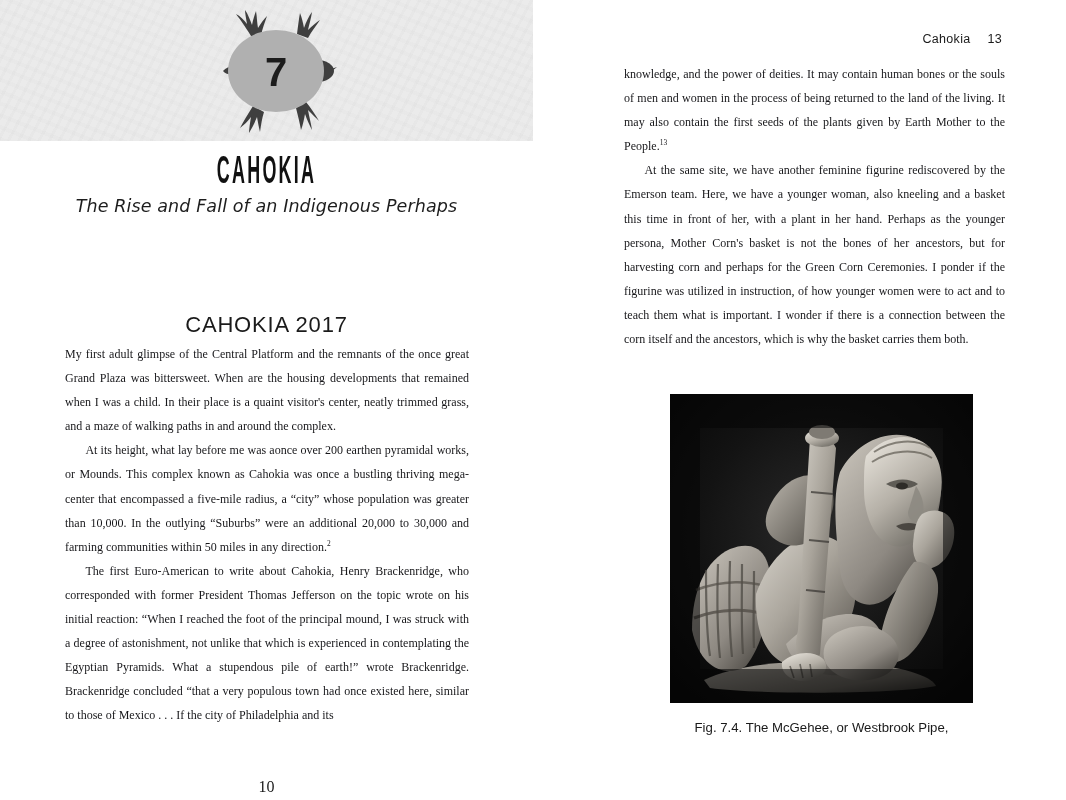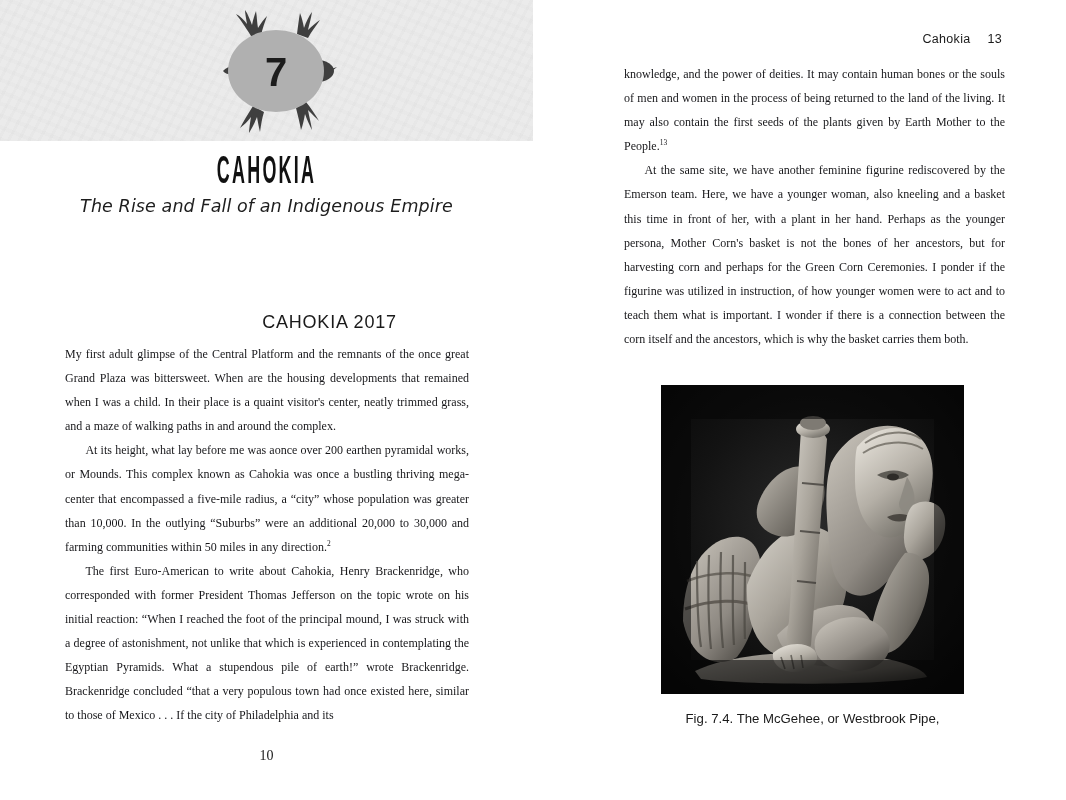--- a/index.html
+++ b/index.html
@@ -92,29 +92,28 @@
     text-align: center;
     font-family: "DejaVu Sans", sans-serif;
     font-style: italic;
     font-size: 17.5px;
     color: #1d1d1d;
     letter-spacing: 0.1px;
   }
 
   .section-heading {
     position: absolute;
-    left: 17px;
+    left: 0;
     top: 312px;
     width: 533px;
     text-align: center;
     font-family: "Liberation Sans", sans-serif;
-    font-size: 18px;
+    font-size: 22px;
     letter-spacing: 0.8px;
     color: #1a1a1a;
-    padding-left: 46px;
   }
 
   .col-left {
     position: absolute;
     left: 65px;
     top: 342px;
     width: 404px;
   }
 
   
@@ -184,25 +183,25 @@
 
   sup {
     font-size: 0.62em;
     vertical-align: super;
     line-height: 0;
   }
 
   .folio {
     position: absolute;
     left: 0;
-    top: 748px;
+    top: 778px;
     width: 533px;
     text-align: center;
     font-family: "Liberation Serif", serif;
-    font-size: 14px;
+    font-size: 16px;
     color: #1a1a1a;
   }
 </style>
 </head>
 <body>
 
 <div class="spread">
 
   <div class="page-left">
 
@@ -232,21 +231,21 @@
                    C99 106, 103 110, 106 113 C102 106, 97 99, 93 94 Z" fill="#3f3f3f"></path>
 
           <ellipse cx="63" cy="63" rx="48" ry="41" fill="#b0b0b0"></ellipse>
           <text class="turtle-number" x="63" y="78" text-anchor="middle">7</text>
         </svg>
       </div>
     </div>
 
     <div class="chapter-title">CAHOKIA</div>
 
-    <div class="chapter-subtitle">The Rise and Fall of an Indigenous Empire</div>
+    <div class="chapter-subtitle">The Rise and Fall of an Indigenous Perhaps</div>
 
     <div class="section-heading">CAHOKIA 2017</div>
 
     <div class="col-left">
       <p class="body">
         <span>My first adult glimpse of the Central Platform and the remnants of the once great Grand Plaza was bittersweet. When are the housing developments that remained when I was a child. In their place is a quaint visitor's center, neatly trimmed grass, and a maze of walking paths in and around the complex.</span><sup></sup>
       </p>
       <p class="body">
         <span>At its height, what lay before me was aonce over 200 earthen pyramidal works, or Mounds. This complex known as Cahokia was once a bustling thriving mega-center that encompassed a five-mile radius, a “city” whose population was greater than 10,000. In the outlying “Suburbs” were an additional 20,000 to 30,000 and farming communities within 50 miles in any direction.</span><sup>2</sup>
       </p>
@@ -266,21 +265,21 @@
 
     <div class="col-right">
       <p class="body">
         <span>knowledge, and the power of deities. It may contain human bones or the souls of men and women in the process of being returned to the land of the living. It may also contain the first seeds of the plants given by Earth Mother to the People.</span><sup>13</sup>
       </p>
       <p class="body">
         <span>At the same site, we have another feminine figurine rediscovered by the Emerson team. Here, we have a younger woman, also kneeling and a basket this time in front of her, with a plant in her hand. Perhaps as the younger persona, Mother Corn's basket is not the bones of her ancestors, but for harvesting corn and perhaps for the Green Corn Ceremonies. I ponder if the figurine was utilized in instruction, of how younger women were to act and to teach them what is important. I wonder if there is a connection between the corn itself and the ancestors, which is why the basket carries them both.</span><sup></sup>
       </p>
     </div>
 
-    <figure class="figure-block" style="margin:8px;">
+    <figure class="figure-block" style="margin:17px;">
       <div class="figure-photo">
         <svg width="303" height="309" viewBox="0 0 303 309" xmlns="http://www.w3.org/2000/svg">
           <defs>
             <radialGradient id="bgGlow" cx="50%" cy="45%" r="72%">
               <stop offset="0%" stop-color="#2a2a2a"></stop>
               <stop offset="55%" stop-color="#131313"></stop>
               <stop offset="100%" stop-color="#050505"></stop>
             </radialGradient>
             <linearGradient id="stoneA" x1="0%" y1="0%" x2="100%" y2="100%">
               <stop offset="0%" stop-color="#d8d4cc"></stop>

